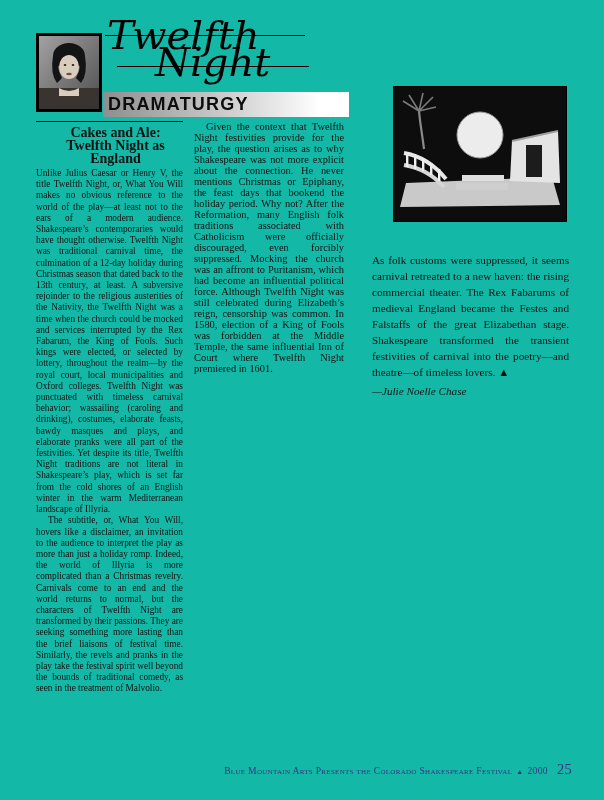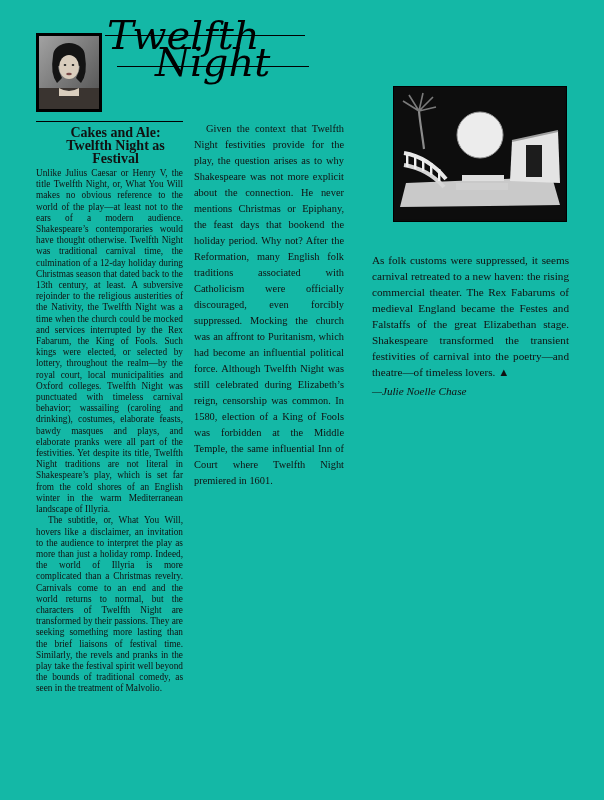--- a/index.html
+++ b/index.html
@@ -34,21 +34,21 @@
     font-family:"Liberation Sans",sans-serif;font-weight:bold;font-size:18px;
     letter-spacing:1.2px;color:#0d0d0d;padding-left:5px;
   }
   
   .col{position:absolute;text-align:justify;}
   .col p{margin:0;}
   .col1{left:36px;top:121px;width:147px;font-size:9.3px;line-height:11.2px;}
   .headrule{border-top:1.6px solid #000;margin-bottom:4px;}
   .heading{font-weight:bold;font-size:14px;line-height:13px;margin:0 0 3px 12px;text-align:center;}
   .p-indent{text-indent:12px;}
-  .col2{left:194px;top:121px;width:150px;font-size:10.4px;line-height:16px;}
+  .col2{left:194px;top:121px;width:150px;font-size:10.4px;line-height:11px;}
   .col3{position:absolute;left:372px;top:86px;width:197px;}
   .set-photo{
     margin-left:21px;width:172px;height:134px;background:#0c0c0c;border:1px solid #000;
   }
   .set-photo svg{display:block;}
   .caption{
     margin:7px 0 0 26px;width:152px;font-size:10px;font-style:italic;
     line-height:11.6px;text-align:left;
   }
   .col3-body{margin:30px 0 0 0;font-size:11.2px;line-height:16px;text-align:justify;}
@@ -89,26 +89,29 @@
     </svg>
   </div>
 
   <div class="masthead">
     <div class="rule rule-a"></div>
     <div class="rule rule-b"></div>
     <div class="script s1">Twelfth</div>
     <div class="script s2">Night</div>
   </div>
 
+  <div class="banner">
+    <span>DRAMATURGY</span>
+  </div>
 
   <div class="col col1">
     <div class="headrule"></div>
     <div class="heading">
       <div>Cakes and Ale:</div>
-      <div><span class="it">Twelfth Night</span><span> as Festival</span></div>
+      <div><span class="it">Twelfth Night</span><span> as England</span></div>
     </div>
     <p><span>Unlike </span><span class="it">Julius Caesar</span><span> or </span><span class="it">Henry V</span><span>, the title </span><span class="it">Twelfth Night, or, What You Will</span><span> makes no obvious reference to the world of the play—at least not to the ears of a modern audience. Shakespeare’s contemporaries would have thought otherwise. Twelfth Night was traditional carnival time, the culmination of a 12-day holiday during Christmas season that dated back to the 13th century, at least. A subversive rejoinder to the religious austerities of the Nativity, the Twelfth Night was a time when the church could be mocked and services interrupted by the Rex Fabarum, the King of Fools. Such kings were elected, or selected by lottery, throughout the realm—by the royal court, local municipalities and Oxford colleges. Twelfth Night was punctuated with timeless carnival behavior; wassailing (caroling and drinking), costumes, elaborate feasts, bawdy masques and plays, and elaborate pranks were all part of the festivities. Yet despite its title, Twelfth Night traditions are not literal in Shakespeare’s play, which is set far from the cold shores of an English winter in the warm Mediterranean landscape of Illyria.</span></p>
     <p class="p-indent"><span>The subtitle, </span><span class="it">or, What You Will</span><span>, hovers like a disclaimer, an invitation to the audience to interpret the play as more than just a holiday romp. Indeed, the world of Illyria is more complicated than a Christmas revelry. Carnivals come to an end and the world returns to normal, but the characters of </span><span class="it">Twelfth Night</span><span> are transformed by their passions. They are seeking something more lasting than the brief liaisons of festival time. Similarly, the revels and pranks in the play take the festival spirit well beyond the bounds of traditional comedy, as seen in the treatment of Malvolio.</span></p>
   </div>
 
   <div class="col col2">
     <p class="p-indent"><span>Given the context that Twelfth Night festivities provide for the play, the question arises as to why Shakespeare was not more explicit about the connection. He never mentions Christmas or Epiphany, the feast days that bookend the holiday period. Why not? After the Reformation, many English folk traditions associated with Catholicism were officially discouraged, even forcibly suppressed. Mocking the church was an affront to Puritanism, which had become an influential political force. Although Twelfth Night was still celebrated during Elizabeth’s reign, censorship was common. In 1580, election of a King of Fools was forbidden at the Middle Temple, the same influential Inn of Court where </span><span class="it">Twelfth Night</span><span> premiered in 1601.</span></p>
   </div>
 
   <div class="col3">
@@ -136,14 +139,20 @@
         <path d="M118,54 L164,44" stroke="#9e9e9e" stroke-width="2" fill="none"></path>
 
         <rect x="68" y="88" width="42" height="6" fill="#dedede"></rect>
         <rect x="62" y="96" width="52" height="7" fill="#cfcfcf"></rect>
       </svg>
     </div>
     <p class="col3-body"><span>As folk customs were suppressed, it seems carnival retreated to a new haven: the rising commercial theater. The Rex Fabarums of medieval England became the Festes and Falstaffs of the great Elizabethan stage. Shakespeare transformed the transient festivities of carnival into the poetry—and theatre—of timeless lovers. ▲</span></p>
     <p class="signature">—Julie Noelle Chase</p>
   </div>
 
+  <div class="footer">
+    <span class="ftext">Blue Mountain Arts Presents the Colorado Shakespeare Festival</span>
+    <span class="ftri">▲</span>
+    <span class="fyear">2000</span>
+    <span class="page-num">25</span>
+  </div>
 
 </div>
 
 </body></html>

